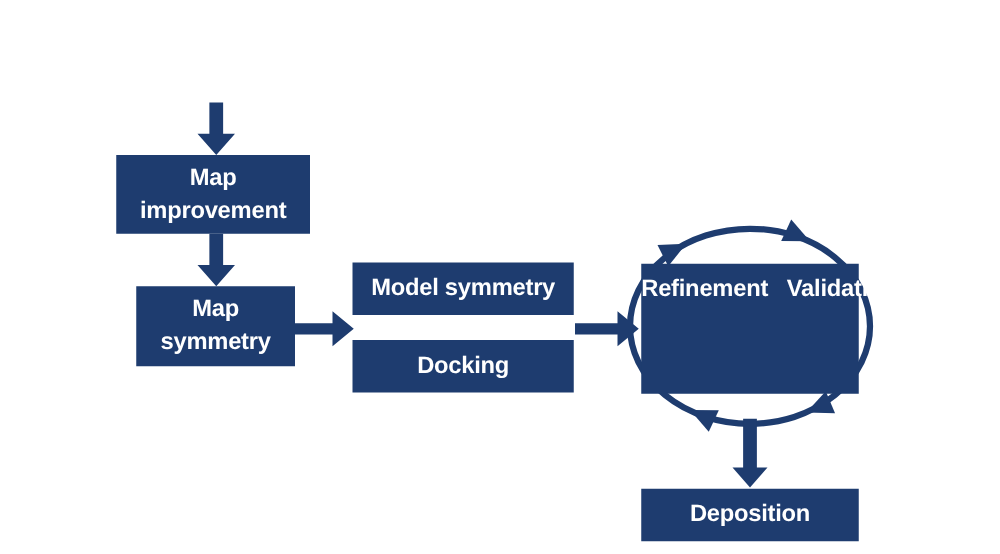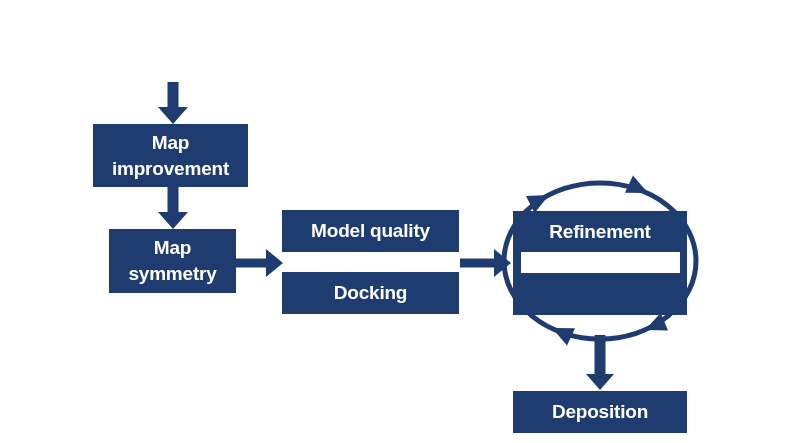--- a/index.html
+++ b/index.html
@@ -44,21 +44,20 @@
   .n-symmetry    { left: 109px; top: 229px; width: 127px; height: 64px; }
   .n-modeling    { left: 282px; top: 210px; width: 177px; height: 42px; }
   .n-docking     { left: 282px; top: 272px; width: 177px; height: 42px; text-align: right; }
   .n-deposition  { left: 513px; top: 391px; width: 174px; height: 42px; }
   .cycle-group {
     position: absolute;
     z-index: 2;
     left: 513px; top: 211px; width: 174px; height: 104px;
     background: var(--accent);
     display: flex;
-    flex-direction: column;
   }
   .cycle-half {
     height: 41px;
     color: var(--text);
     display: flex;
     align-items: center;
     justify-content: center;
     text-align: center;
     font-size: 19px;
     font-weight: 700;
@@ -92,24 +91,25 @@
     <path class="arr" d="M594.5,335 L605.5,335 L605.5,374 L614,374 L600,390 L586,374 L594.5,374 Z"></path>
   </svg>
 
 
   <div class="node n-improvement">Map
 improvement</div>
 
   <div class="node n-symmetry">Map
 symmetry</div>
 
-  <div class="node n-modeling">Model quality</div>
+  <div class="node n-modeling">Model symmetry</div>
 
   <div class="node n-docking">Docking</div>
 
   <div class="cycle-group">
     <div class="cycle-half">Refinement</div>
     <div class="cycle-sep"></div>
+    <div class="cycle-half bottom">Validation</div>
   </div>
 
   <div class="node n-deposition">Deposition</div>
 
 </div>
 
 </body></html>

